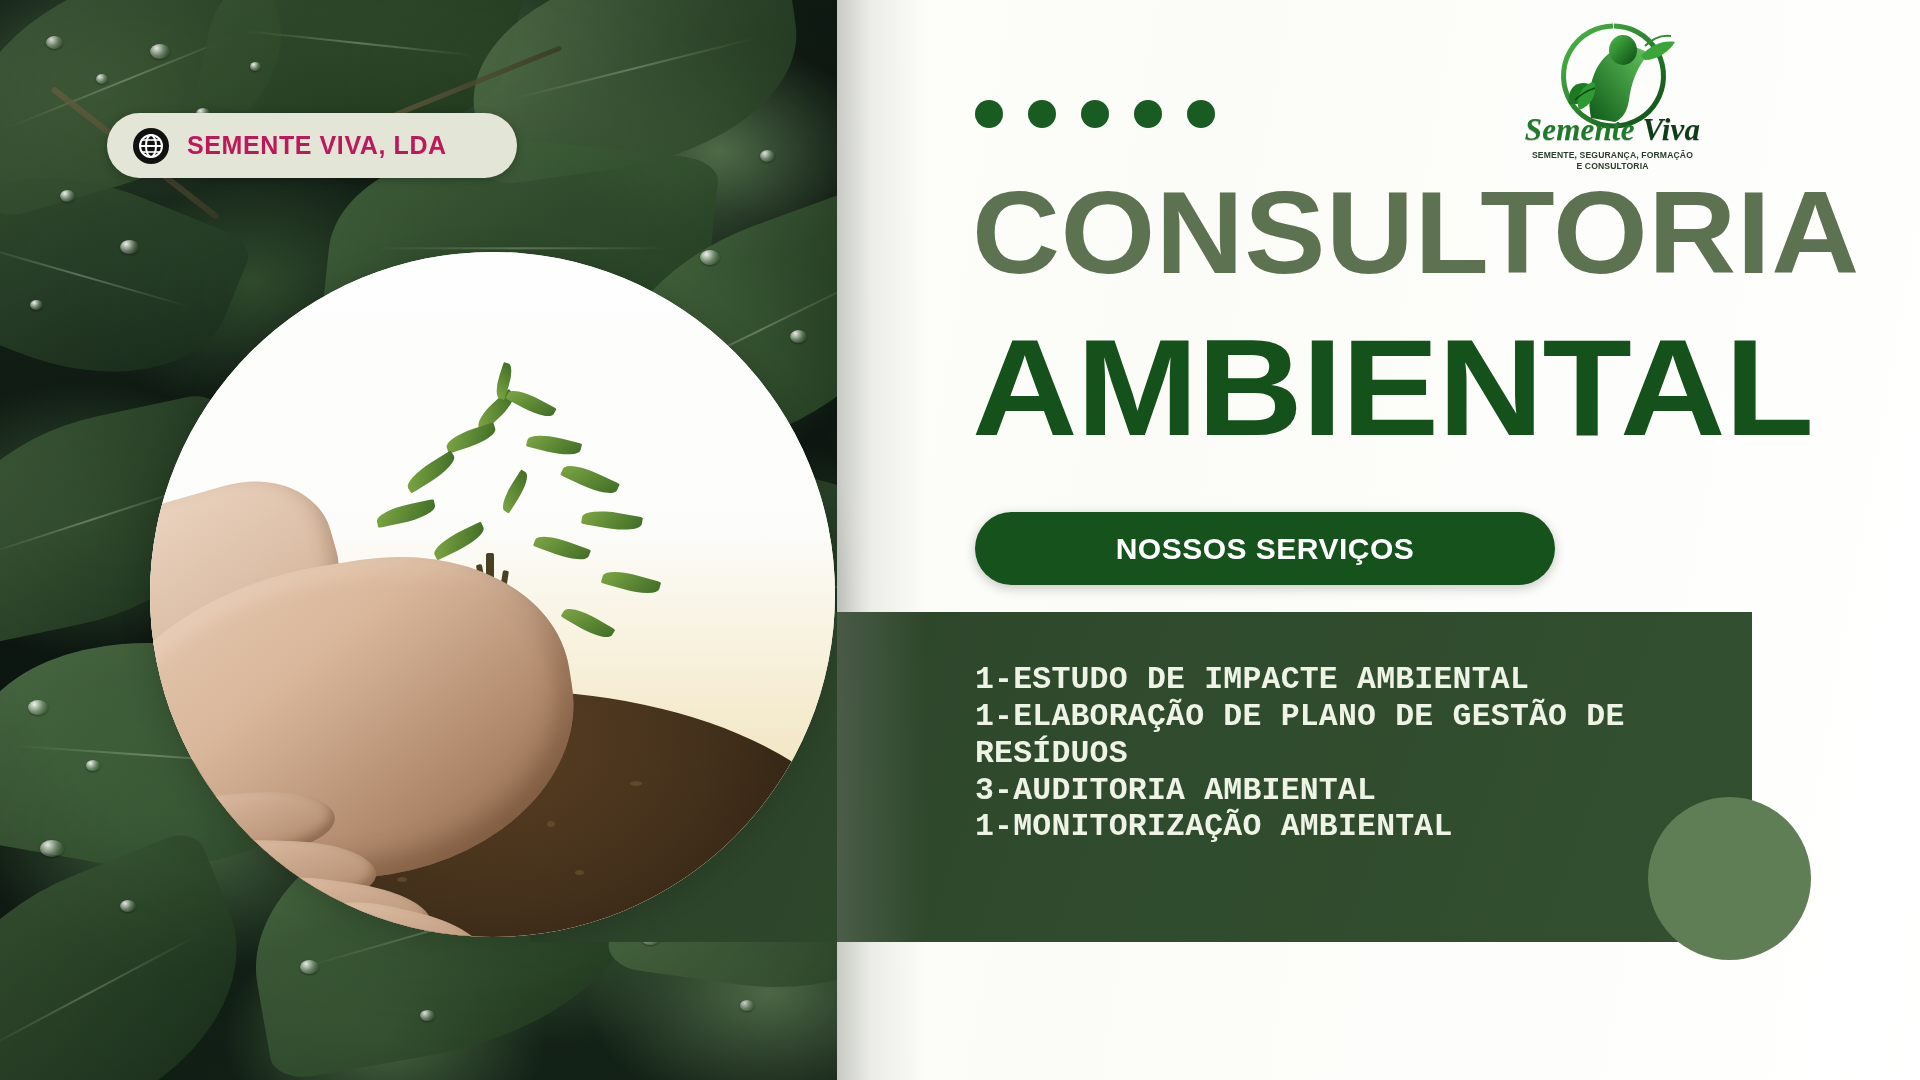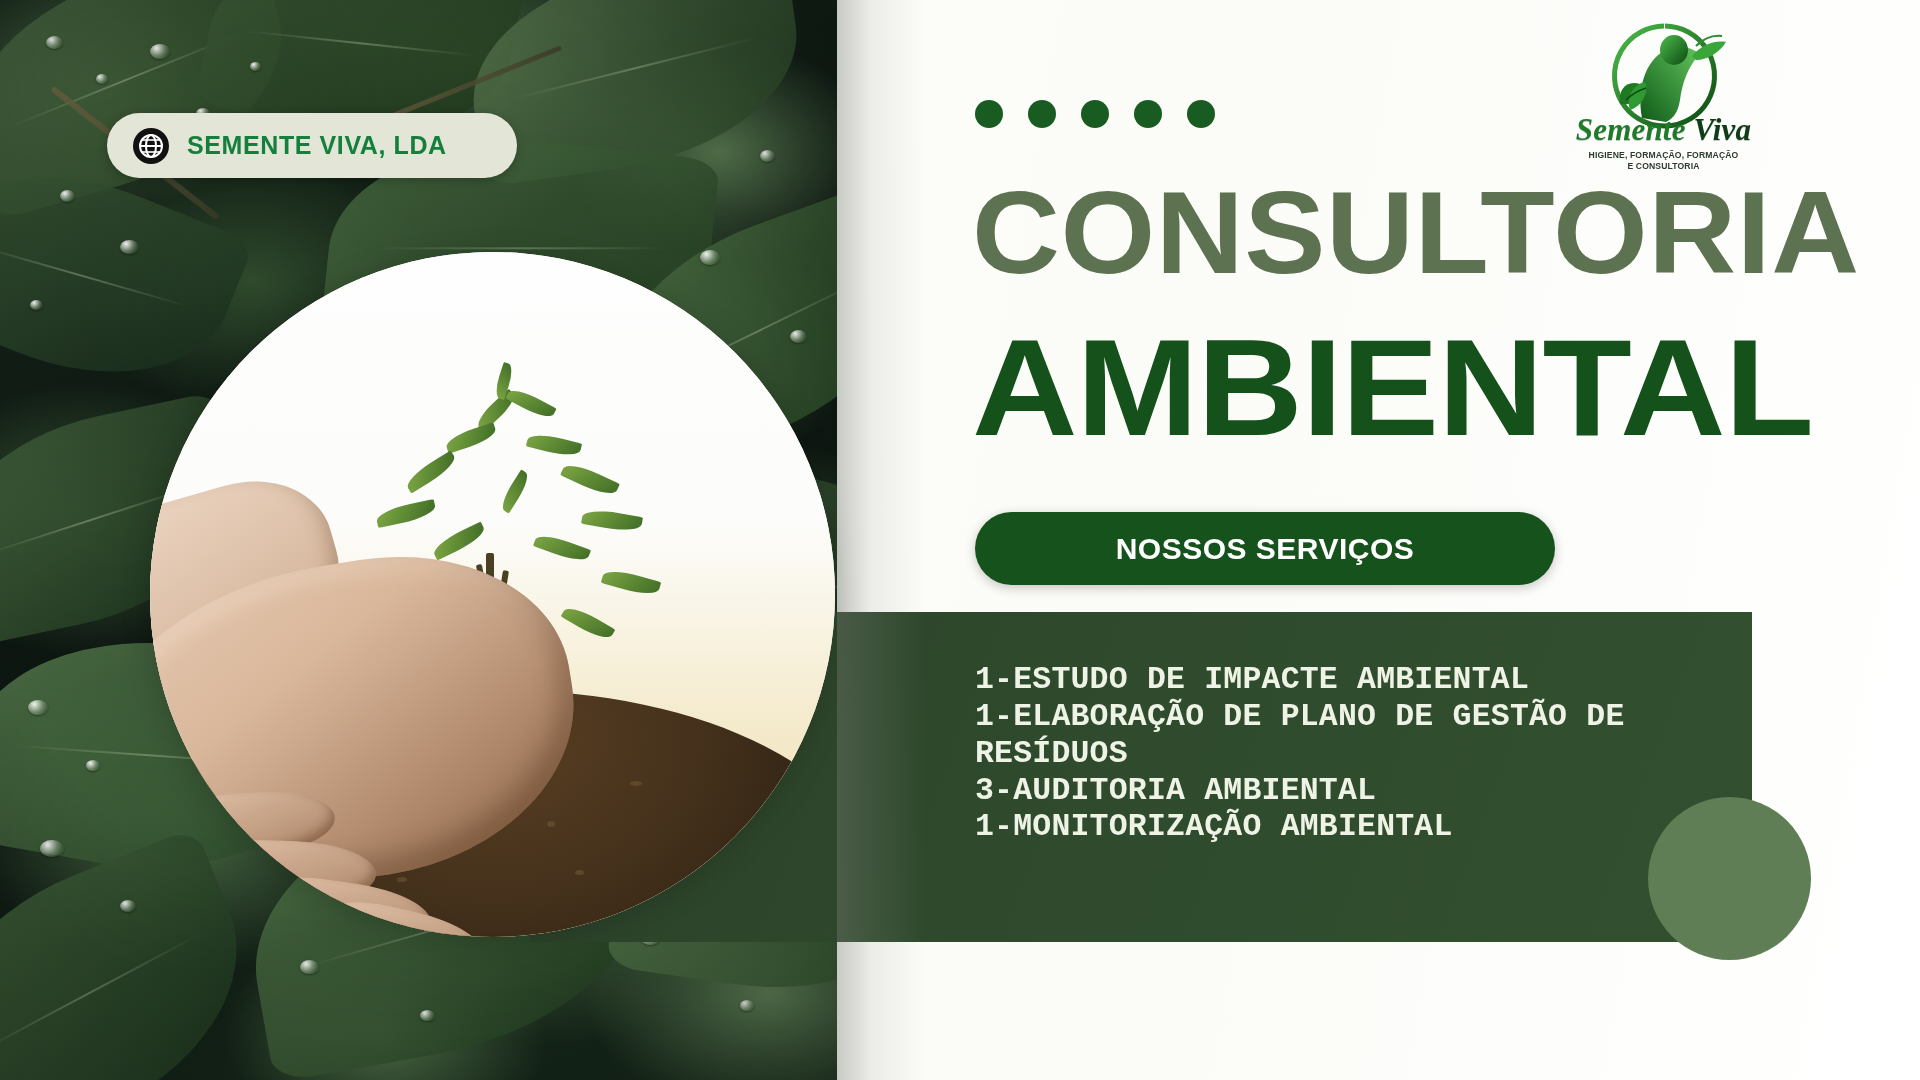--- a/index.html
+++ b/index.html
@@ -101,24 +101,24 @@
   .spl{ position:absolute; background:linear-gradient(120deg,#7fa845,#3d6b24); border-radius:60% 6% 60% 6%/60% 6% 60% 6%; }
 
   
   .badge{
     position:absolute; left:107px; top:113px; width:410px; height:65px;
     background:#e3e6d6; border-radius:34px;
     display:flex; align-items:center; gap:18px; padding:0 26px;
     box-shadow:0 2px 10px rgba(0,0,0,.25);
   }
   .globe{ width:36px; height:36px; flex:0 0 36px; }
-  .badge-text{ font-size:25px; font-weight:700; letter-spacing:.6px; color:#15803d; white-space:nowrap; }
-
-  
-  .logo{ position:absolute; left:1556px; top:22px; width:215px; height:150px; }
+  .badge-text{ font-size:25px; font-weight:700; letter-spacing:.6px; color:#be185d; white-space:nowrap; }
+
+  
+  .logo{ position:absolute; left:1505px; top:22px; width:215px; height:150px; }
   .logo-mark{ position:absolute; left:40px; top:0; width:138px; height:112px; }
   .logo-word{ position:absolute; left:0; top:92px; width:215px; text-align:center;
     font-family:"Liberation Serif", serif; font-style:italic; font-weight:700;
     font-size:31px; color:#1f7a2a; line-height:1; letter-spacing:.2px;
     text-shadow:0 1px 0 rgba(0,0,0,.22); }
   .logo-word .w2{ color:#0f3d16; }
   .logo-sub{ position:absolute; left:0; top:128px; width:215px; text-align:center;
     font-size:8.6px; font-weight:700; color:#2c3c2c; line-height:1.28; letter-spacing:.14px; }
 
   
@@ -316,21 +316,21 @@
         <path d="M44 62 C30 58 22 68 24 82 C38 84 46 76 46 64 Z" fill="#1d7a23"></path>
         <path d="M48 60 C36 64 30 76 34 88 C46 84 52 72 50 62 Z" fill="#2f9a33"></path>
         <path d="M30 78 C36 72 44 68 50 66" fill="none" stroke="#0d4a12" stroke-width="1.6"></path>
       </svg>
     </span>
     <div class="logo-word">
       <span>Semente</span>
       <span class="w2">Viva</span>
     </div>
     <div class="logo-sub">
-      <div>HIGIENE, FORMAÇÃO, FORMAÇÃO</div>
+      <div>SEMENTE, SEGURANÇA, FORMAÇÃO</div>
       <div>E CONSULTORIA</div>
     </div>
   </div>
 
   <div class="dots">
     <span class="dot"></span>
     <span class="dot"></span>
     <span class="dot"></span>
     <span class="dot"></span>
     <span class="dot"></span>

